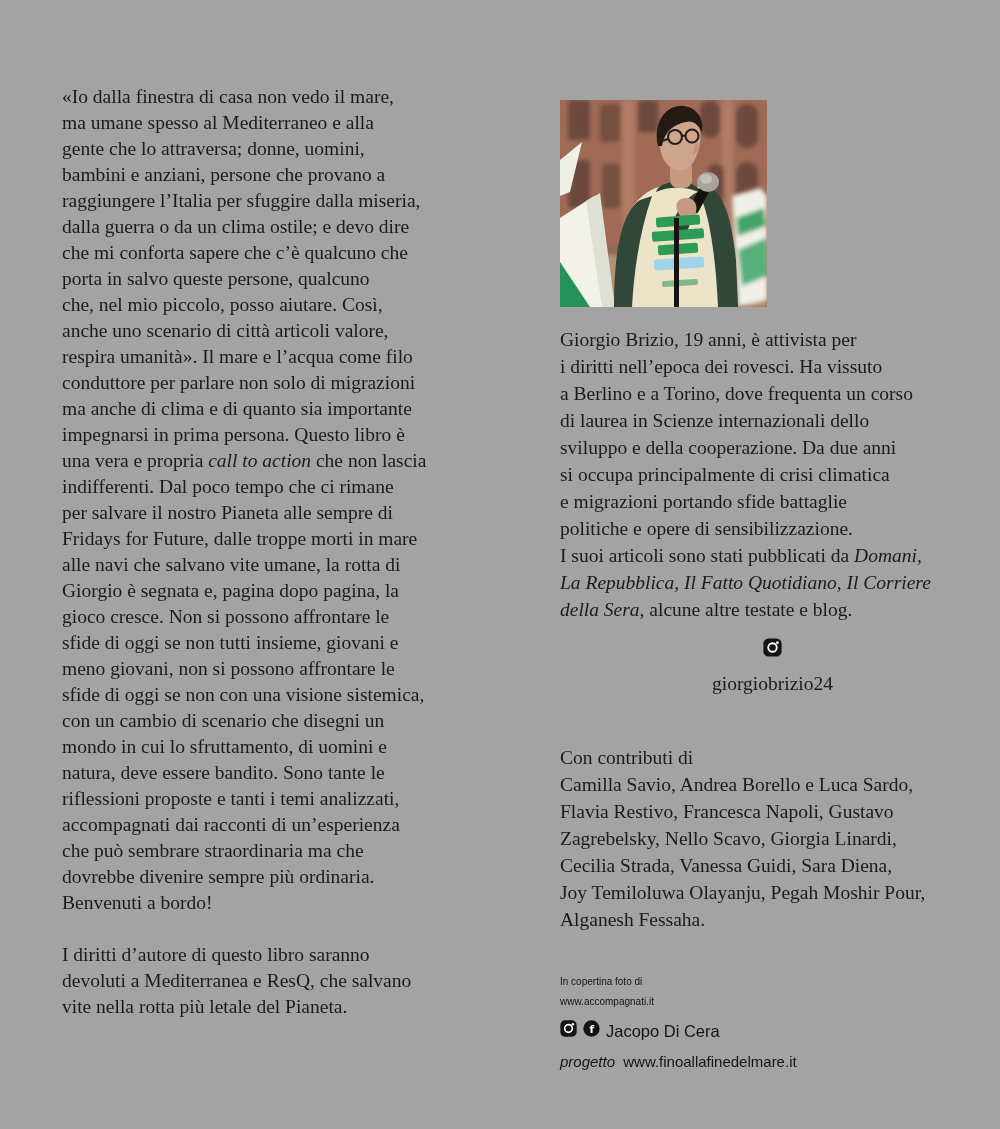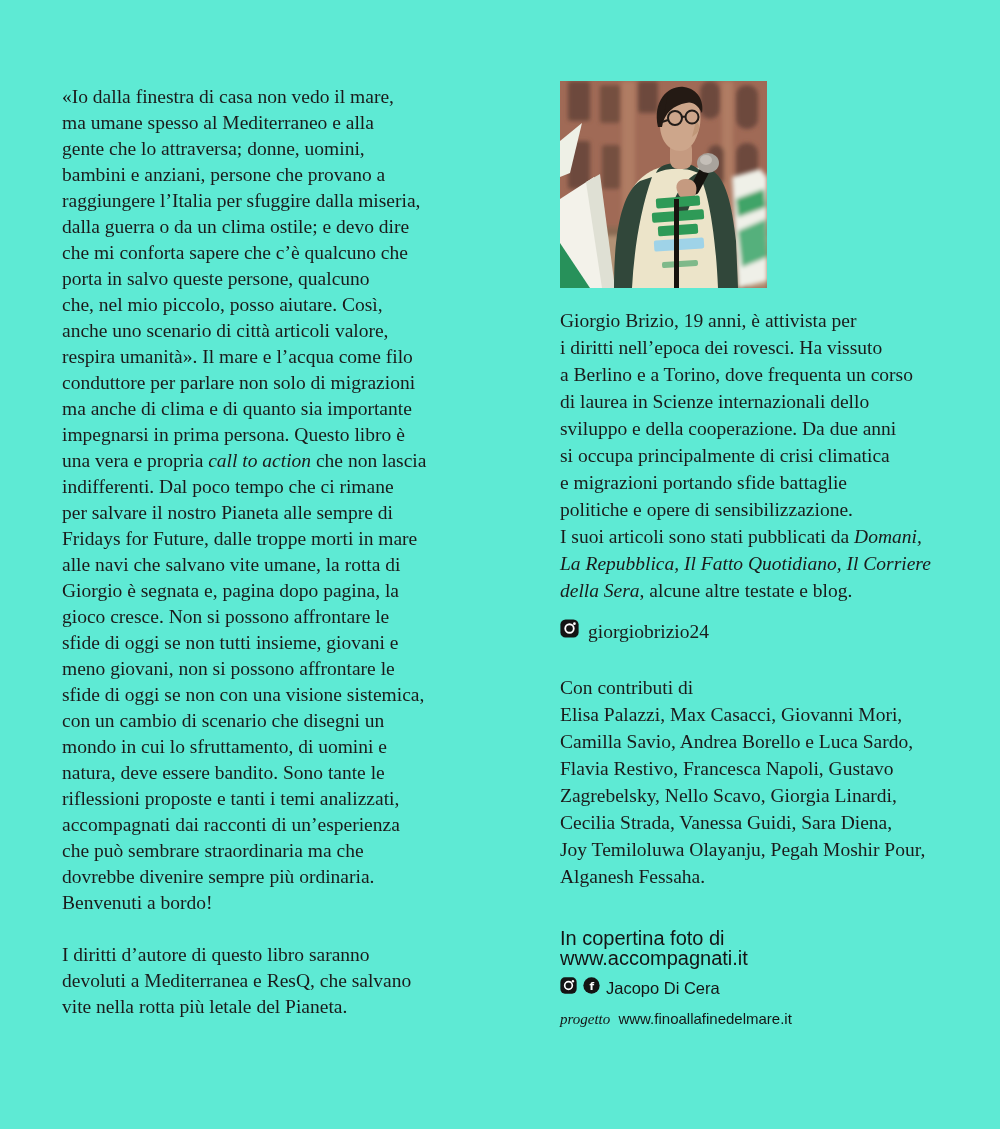--- a/index.html
+++ b/index.html
@@ -1,35 +1,35 @@
 <!DOCTYPE html>
 <html><head>
 <meta charset="utf-8">
 <style>
   html,body { margin:0; padding:0; background:#ffffff; }
   .page {
-    position:relative; width:1000px; height:1129px; background:#5eead4;
+    position:relative; width:1000px; height:1129px; background:#a3a3a3;
     font-family:"Liberation Serif", serif; color:#1b1b1b; overflow:hidden;
   }
   .left-col { position:absolute; left:62px; top:84px; width:430px; }
-  .right-col { position:absolute; left:560px; top:81px; width:425px; }
+  .right-col { position:absolute; left:560px; top:100px; width:425px; }
   .line { font-size:19.5px; line-height:26px; white-space:nowrap; }
   .right-col .line { line-height:27px; }
   .it { font-style:italic; }
   .para2 { margin-top:26px; }
   .photo-fig { margin:0 0 19px 0; width:207px; height:207px; }
   .insta-row { margin-top:15px; display:flex; align-items:center; gap:9px;
-    font-size:19.5px; line-height:24px; }
-  .contributors { margin-top:30px; }
+    font-size:19.5px; line-height:24px;flex-direction:column; }
+  .contributors { margin-top:48px; }
   .credits { margin-top:39px; font-family:"Liberation Sans", sans-serif; color:#141414; }
-  .credit-small { font-size:20px; line-height:19.5px; }
+  .credit-small { font-size:10px; line-height:19.5px; }
   .social-row { margin-top:9px; display:flex; align-items:center; gap:6px;
     font-size:16.5px; line-height:20px; }
   .project-row { margin-top:11px; font-size:15px; line-height:19px; }
-  .project-row .it { margin-right:4px;font-family:Liberation Serif, serif; }
+  .project-row .it { margin-right:4px; }
   .icon { display:inline-block; flex:0 0 auto; }
 </style>
 </head>
 <body>
 
 <div class="page">
 
   <section class="left-col">
     <div>
         <div class="line">«Io dalla finestra di casa non vedo il mare,</div>
@@ -155,21 +155,20 @@
           <rect x="0.5" y="0.5" width="23" height="23" rx="6.5" fill="#141414"></rect>
           <circle cx="12" cy="12" r="5.4" fill="none" stroke="#ffffff" stroke-width="2.3"></circle>
           <circle cx="18.2" cy="5.9" r="1.7" fill="#ffffff"></circle>
         </svg>
       </span>
       <span>giorgiobrizio24</span>
     </div>
 
     <div class="contributors">
         <div class="line">Con contributi di</div>
-        <div class="line">Elisa Palazzi, Max Casacci, Giovanni Mori,</div>
         <div class="line">Camilla Savio, Andrea Borello e Luca Sardo,</div>
         <div class="line">Flavia Restivo, Francesca Napoli, Gustavo</div>
         <div class="line">Zagrebelsky, Nello Scavo, Giorgia Linardi,</div>
         <div class="line">Cecilia Strada, Vanessa Guidi, Sara Diena,</div>
         <div class="line">Joy Temiloluwa Olayanju, Pegah Moshir Pour,</div>
         <div class="line">Alganesh Fessaha.</div>
       </div>
 
     <footer class="credits">
       <div class="credit-small">

